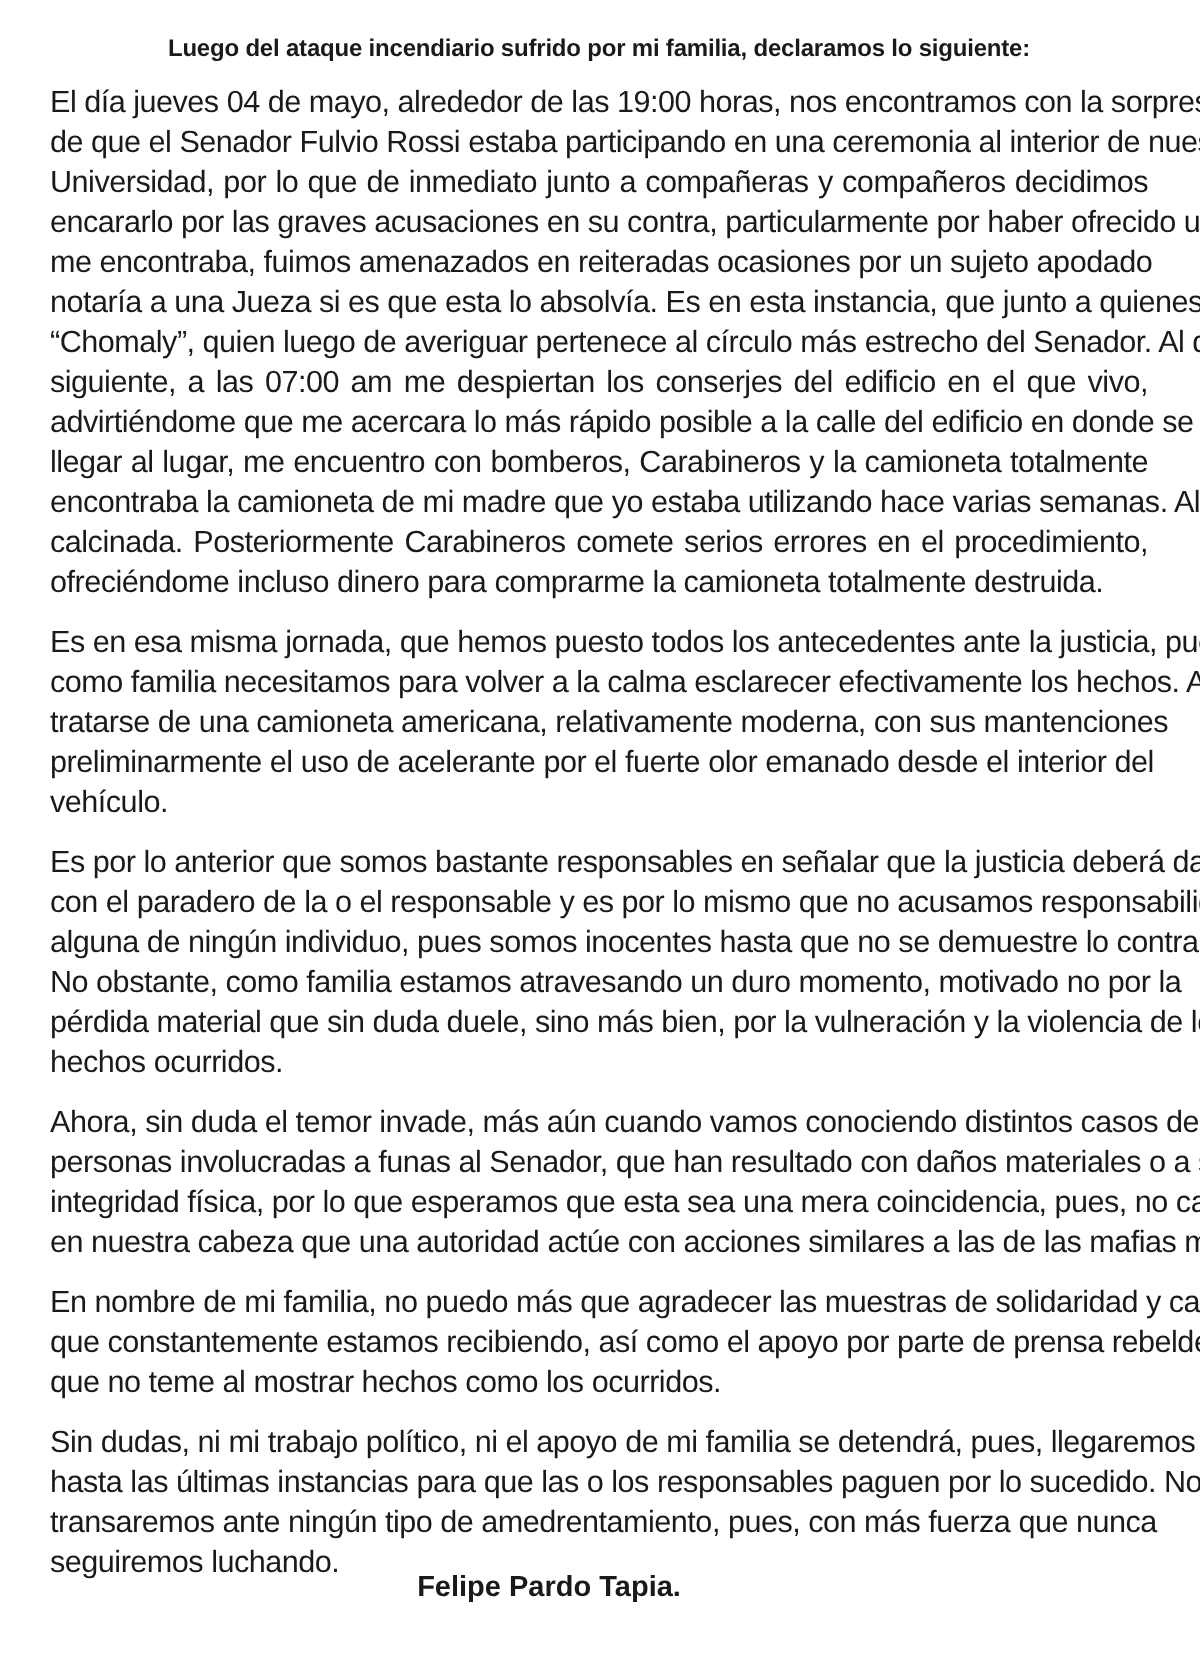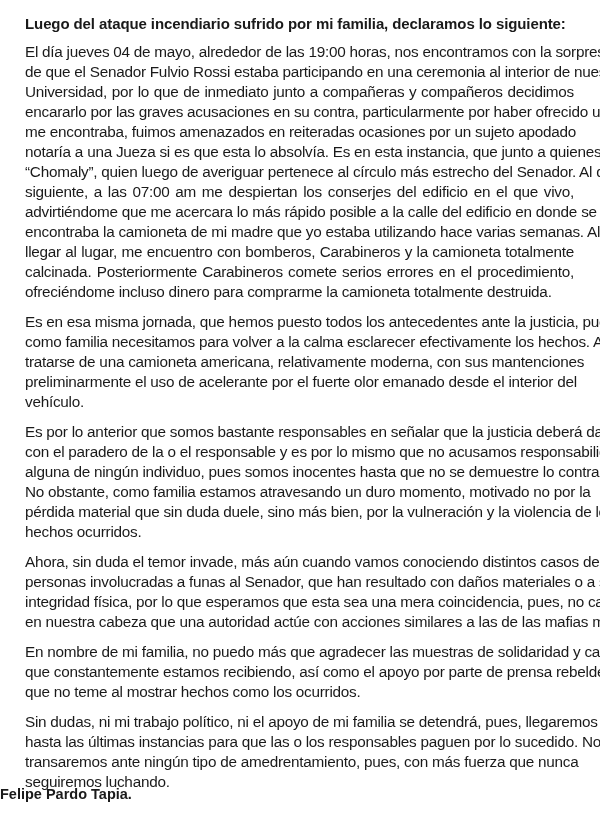--- a/index.html
+++ b/index.html
@@ -12,23 +12,23 @@
       color: #1a1a1a;
     }
     .page {
       position: absolute;
       left: 25px;
       top: 0;
       width: 549px;
     }
     .title {
       margin: 14px 0 0 0;
-      text-align: left;
+      text-align: center;
       font-weight: bold;
-      font-size: 15px;
+      font-size: 12px;
       line-height: 20px;
       letter-spacing: -0.1px;
     }
     .para { margin-top: 10px; }
     .para.first { margin-top: 8px; }
     .line {
       display: block;
       font-size: 15.3px;
       line-height: 20px;
       height: 20px;
@@ -36,20 +36,21 @@
       text-align: justify;
       text-align-last: justify;
       letter-spacing: -0.25px;
     }
     .line.last { text-align-last: left; }
     .signature {
       position: absolute;
       left: 0;
       width: 549px;
       top: 784px;
+      text-align: center;
       font-weight: bold;
       font-size: 14.5px;
       line-height: 20px;
     }
   </style>
 </head>
 <body>
 
 <div class="page">
   <div class="title">Luego del ataque incendiario sufrido por mi familia, declaramos lo siguiente:</div>
@@ -57,22 +58,22 @@
       <div class="para first">
         <span class="line">El día jueves 04 de mayo, alrededor de las 19:00 horas, nos encontramos con la sorpresa</span>
         <span class="line">de que el Senador Fulvio Rossi estaba participando en una ceremonia al interior de nuestra</span>
         <span class="line">Universidad, por lo que de inmediato junto a compañeras y compañeros decidimos</span>
         <span class="line">encararlo por las graves acusaciones en su contra, particularmente por haber ofrecido una</span>
         <span class="line">me encontraba, fuimos amenazados en reiteradas ocasiones por un sujeto apodado</span>
         <span class="line">notaría a una Jueza si es que esta lo absolvía. Es en esta instancia, que junto a quienes</span>
         <span class="line">“Chomaly”, quien luego de averiguar pertenece al círculo más estrecho del Senador. Al día</span>
         <span class="line">siguiente, a las 07:00 am me despiertan los conserjes del edificio en el que vivo,</span>
         <span class="line">advirtiéndome que me acercara lo más rápido posible a la calle del edificio en donde se</span>
+        <span class="line">llegar al lugar, me encuentro con bomberos, Carabineros y la camioneta totalmente</span>
         <span class="line">encontraba la camioneta de mi  madre que yo estaba utilizando hace varias semanas. Al</span>
-        <span class="line">llegar al lugar, me encuentro con bomberos, Carabineros y la camioneta totalmente</span>
         <span class="line">calcinada. Posteriormente Carabineros comete serios errores en el procedimiento,</span>
         <span class="line last">ofreciéndome incluso dinero para comprarme la camioneta totalmente destruida.</span>
       </div>
       <div class="para">
         <span class="line">Es en esa misma jornada, que hemos puesto todos los antecedentes ante la justicia, pues,</span>
         <span class="line">como familia necesitamos para volver a la calma esclarecer efectivamente los hechos. Al</span>
         <span class="line">tratarse de una camioneta americana, relativamente moderna, con sus mantenciones</span>
         <span class="line">preliminarmente el uso de acelerante por el fuerte olor emanado desde el interior del</span>
         <span class="line last">vehículo.</span>
       </div>

